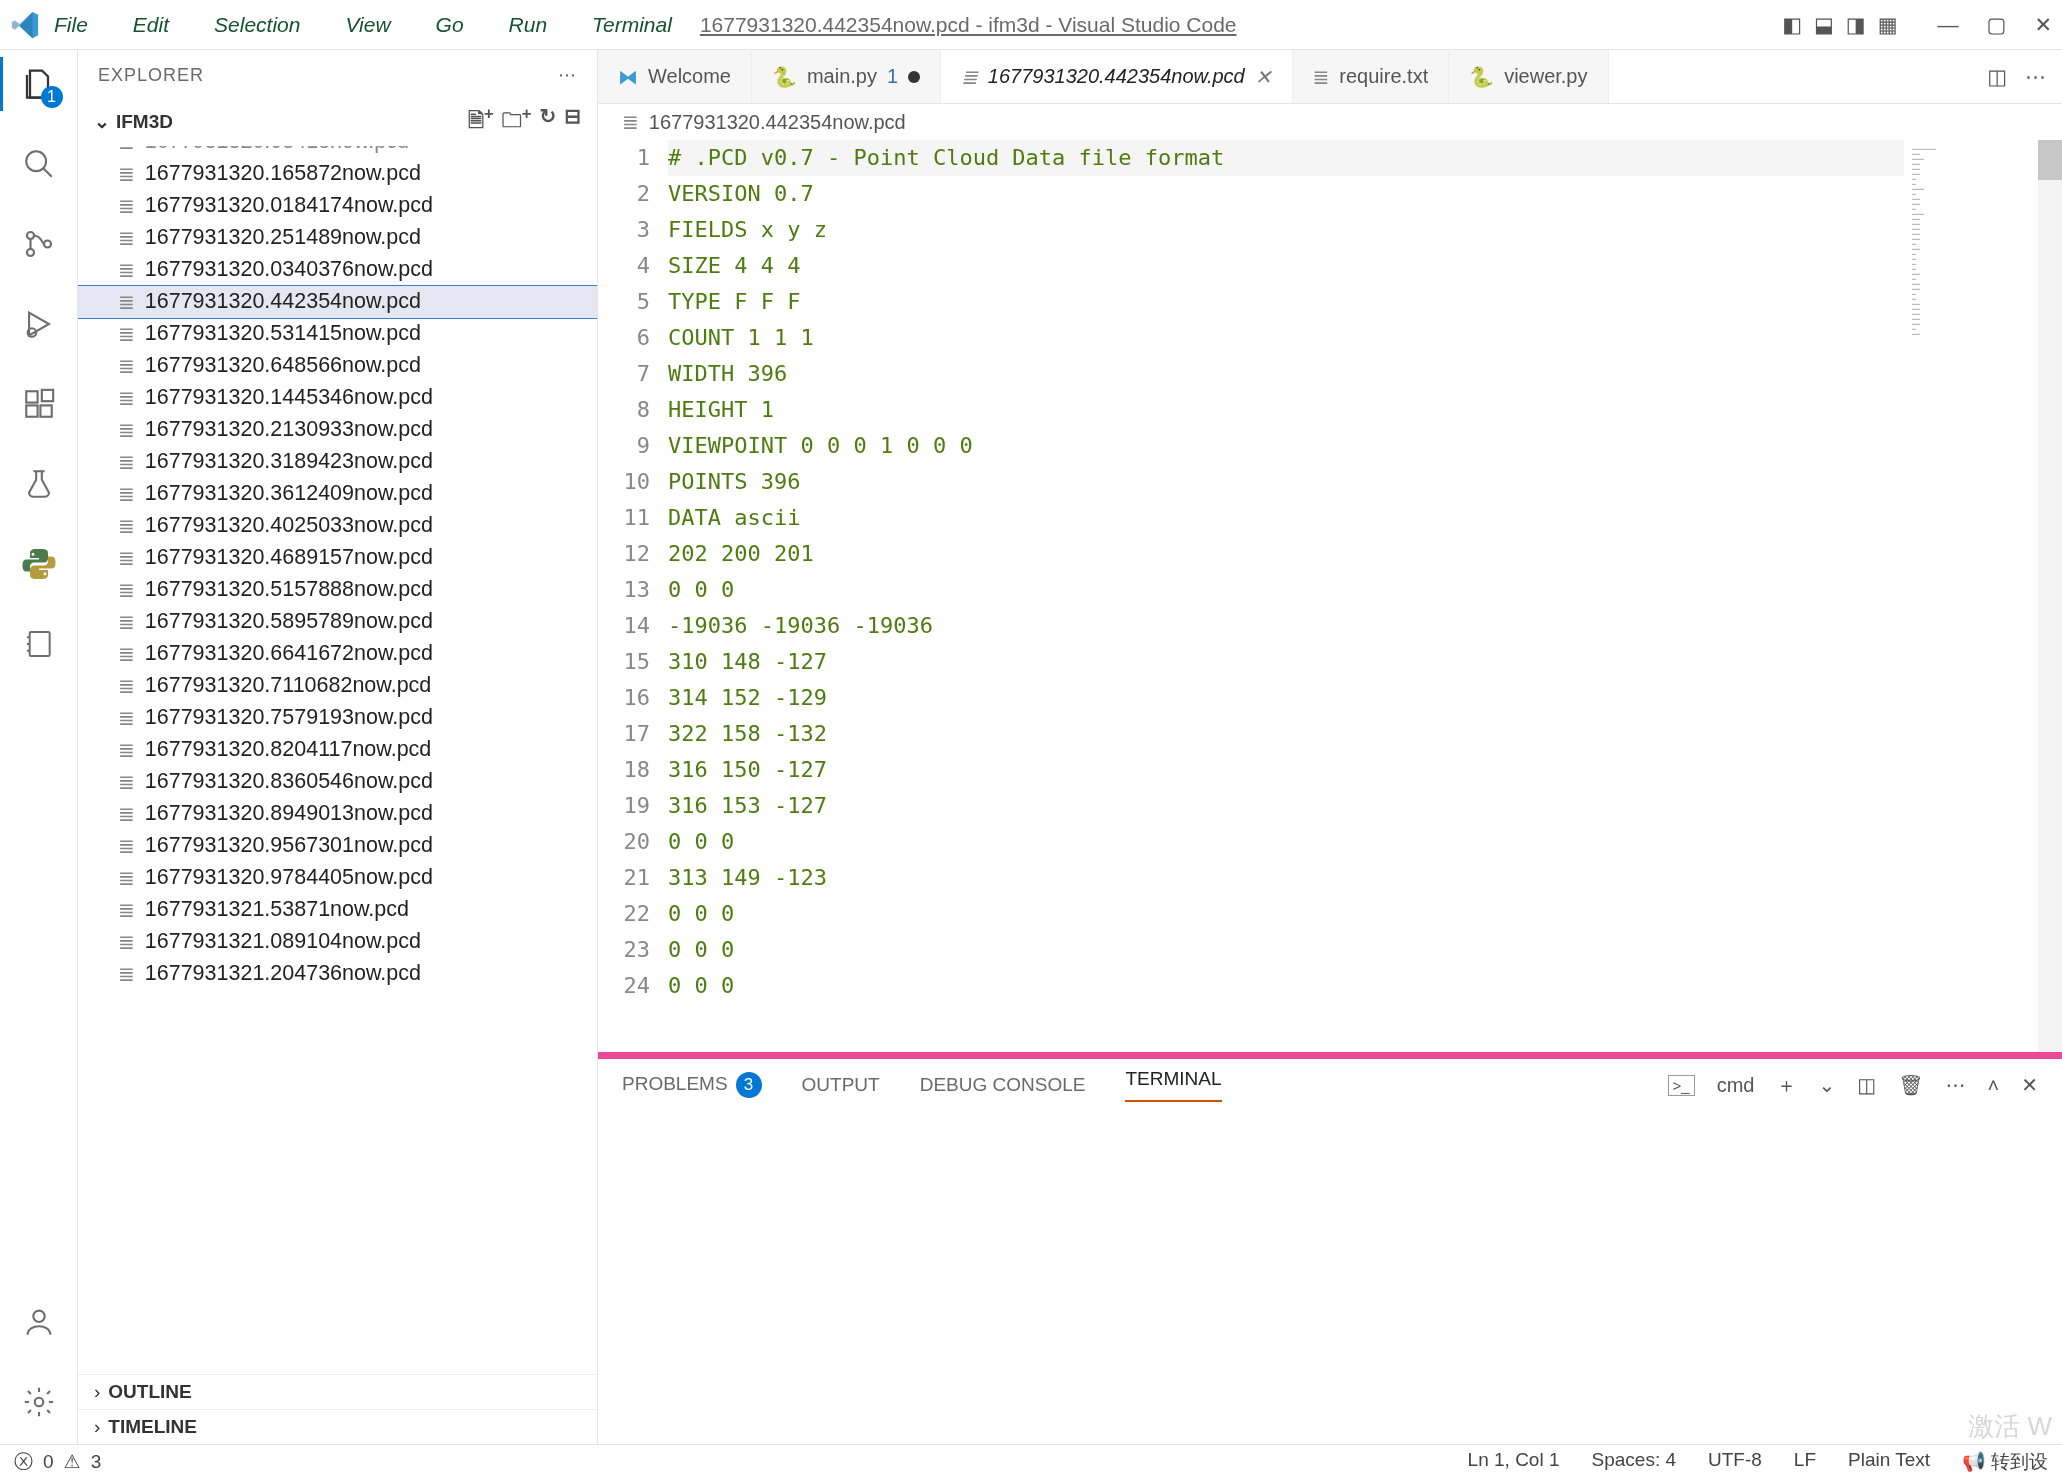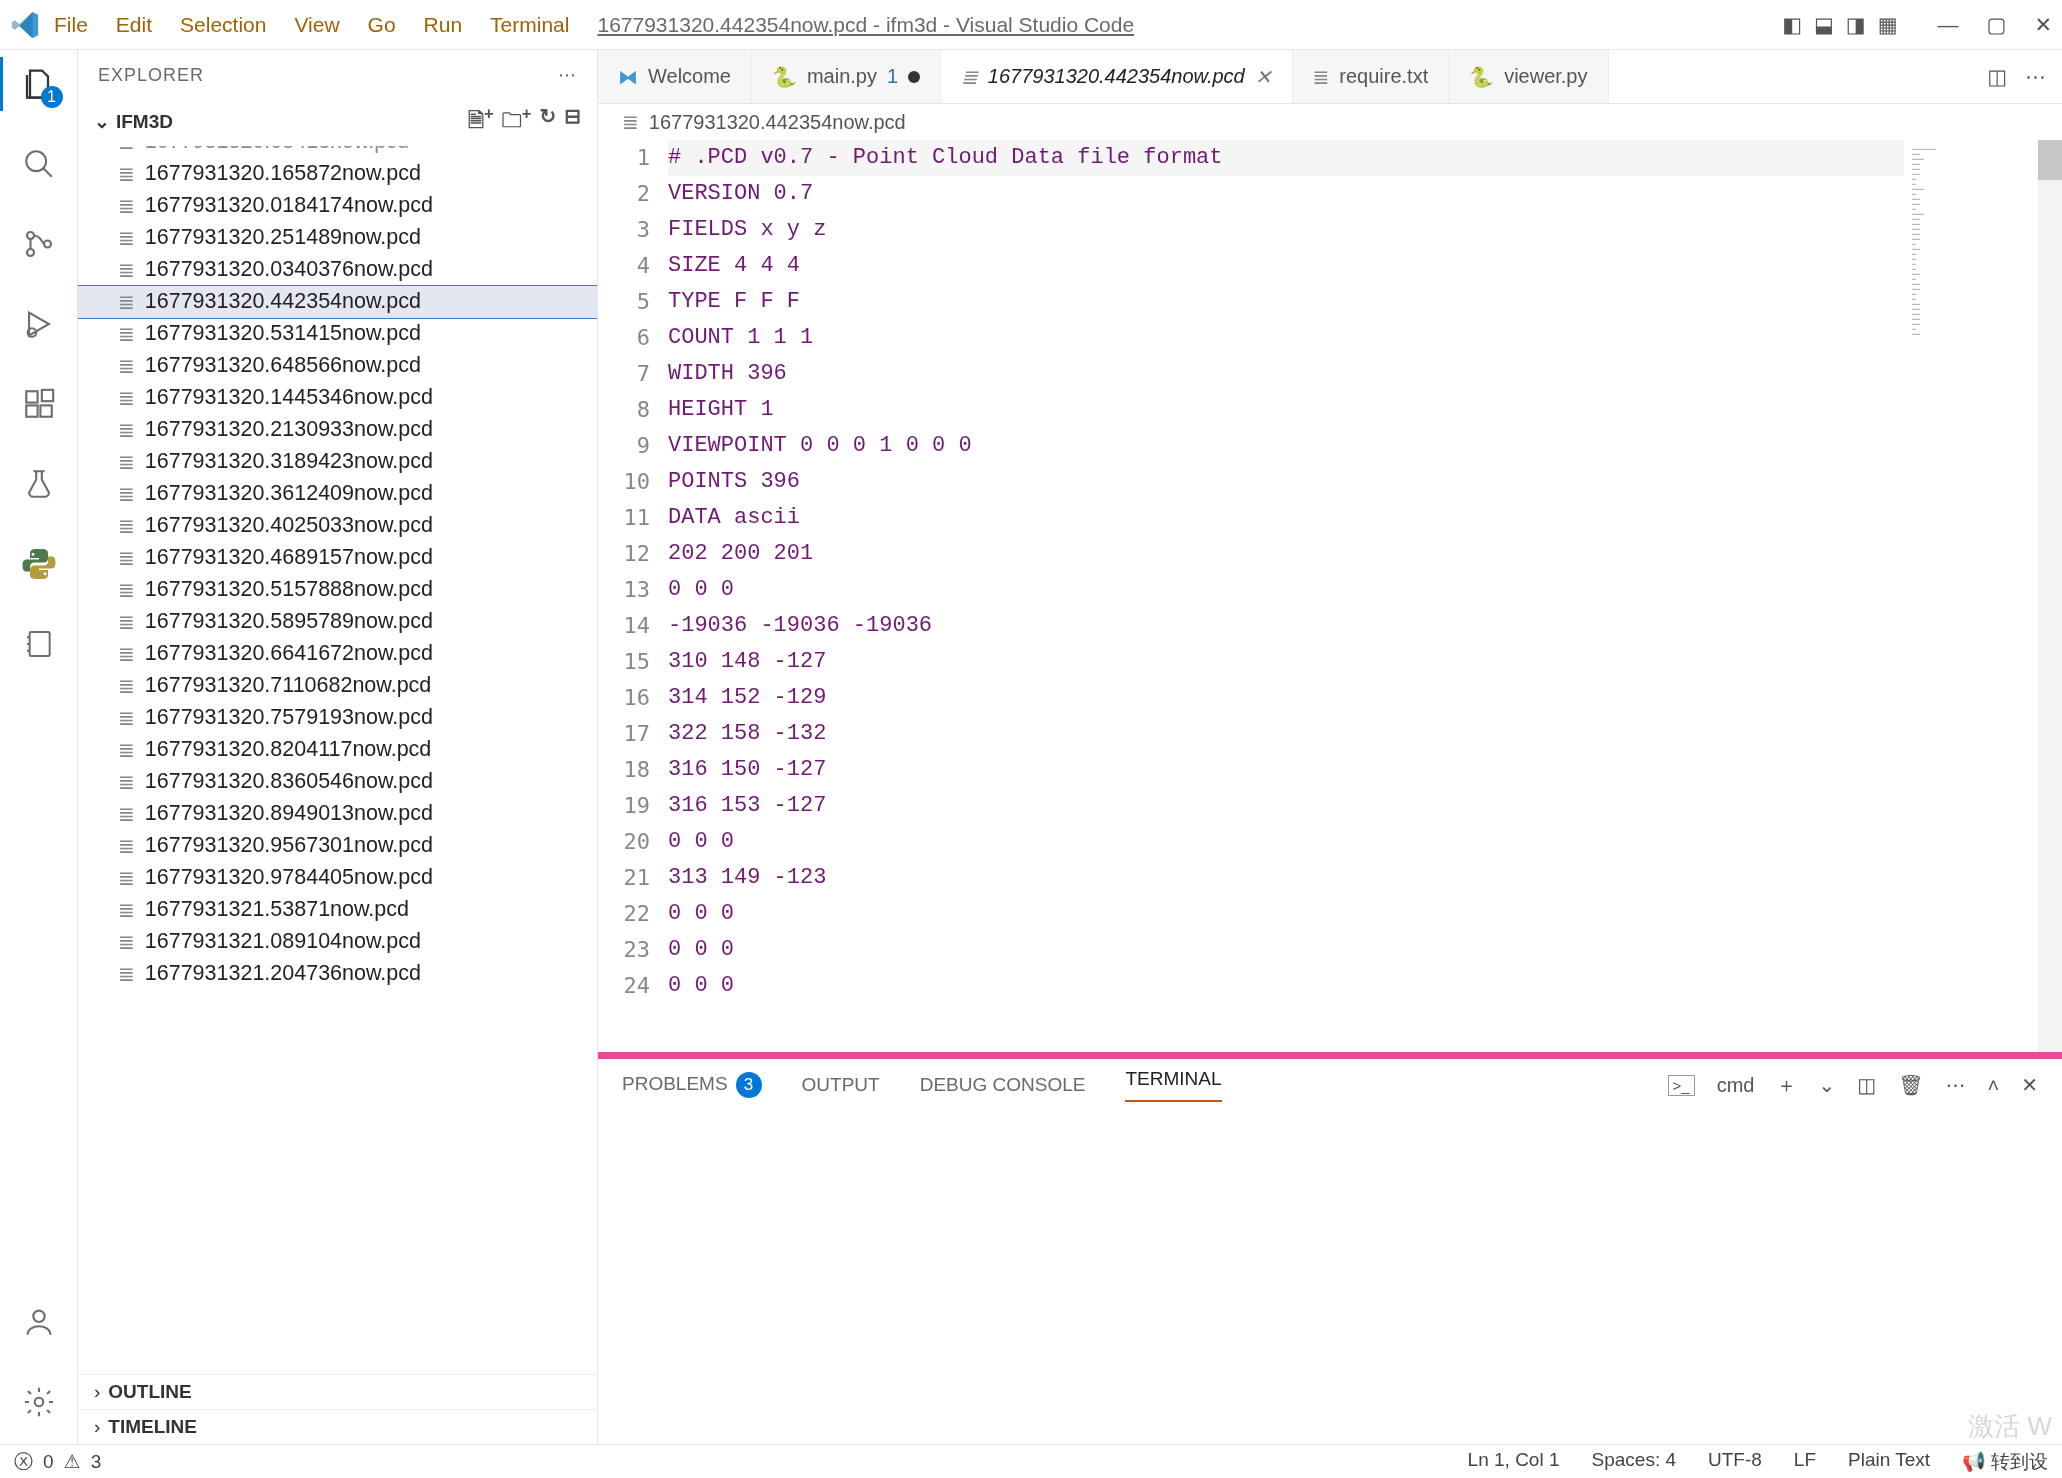--- a/index.html
+++ b/index.html
@@ -1,19 +1,19 @@
 <!DOCTYPE html>
 <html><head>
 <meta charset="utf-8">
 <style>
   * { margin: 0; padding: 0; box-sizing: border-box; }
   html, body { width: 2062px; height: 1478px; font-family: "Segoe UI", sans-serif; font-size: 21px; color: #333; background: #fff; overflow: hidden;}
   .titlebar { height: 50px; display: flex; align-items: center; padding: 0 10px; border-bottom: 1px solid #e5e5e5; background: #ffffff;}
   .titlebar .logo { width: 30px; height: 30px; margin-right: 14px; }
-  .titlebar .menu { display: flex; gap: 28px; font-size: 21px; color: #a16207; }
+  .titlebar .menu { display: flex; gap: 45px; font-size: 21px; color: #14532d; font-style: italic; }
   .titlebar .menu span { cursor: default; }
   .titlebar .title { flex: 1; text-align: left; padding-left: 28px; color: #6a6a6a; font-size: 21px; text-decoration: underline;}
   .titlebar .winctrl { display: flex; gap: 28px; align-items: center; color: #555;}
   .titlebar .layout-icons { display: flex; gap: 12px; margin-right: 40px; color: #555;}
   .container { display: flex; height: calc(100% - 50px - 34px); }
   .activitybar { width: 78px; background: #fff; border-right: 1px solid #e5e5e5; display:flex; flex-direction:column; align-items:center; padding-top:12px; gap: 36px;}
   .activitybar .icon { width: 44px; height: 44px; display:flex; align-items:center; justify-content:center; color:#6e6e6e; position:relative;}
   .activitybar .icon.active { color:#333; }
   .activitybar .icon.active::before { content:""; position:absolute; left:-17px; top:-5px; width:3px; height:54px; background:#0078d4;}
   .activitybar .badge { position:absolute; bottom:-2px; right:-2px; background:#0078d4; color:#fff; border-radius:50%; font-size:16px; width:22px; height:22px; display:flex; align-items:center; justify-content:center;}
@@ -35,21 +35,21 @@
   .tab.active { background:#fff; color:#222; font-style:italic;}
   .tab .ico { font-size:20px;}
   .tab .close { color:#777; font-size:20px;}
   .tab .mod-dot { width:12px; height:12px; background:#333; border-radius:50%;}
   .tab .num { color:#3473aa;}
   .tabs .right-icons { margin-left:auto; display:flex; align-items:center; gap:18px; padding:0 16px; color:#555;}
   .breadcrumb { padding:6px 24px; font-size:20px; color:#555; display:flex; align-items:center; gap:10px;}
   .code-body { flex:1; display:flex; min-height:0;}
   .gutter-code { flex:1; display:flex; font-family: Consolas, monospace; font-size:22px; overflow:hidden;}
   .gutter { width:70px; text-align:right; color:#888; padding-right:18px; line-height:36px;}
-  .code  { flex:1; white-space:pre; line-height:36px; color:#701a75;font-family:Liberation Mono, monospace;}
+  .code  { flex:1; white-space:pre; line-height:36px; color:#4d7c0f;}
   .code .firstline { background:#f5f5f5; display:block; margin-right:4px;}
   .minimap { width:130px; background:#fff; border-left:0; padding:6px 4px; font-size:4px; color:#bbb;}
   .scrollbar { width:24px; background:#f3f3f3;}
   .scrollbar .thumb { height:40px; background:#c7c7c7; margin-top:0;}
   .panel-area { height:392px; border-top:7px solid #ec4899; display:flex; flex-direction:column;}
   .panel-tabs { display:flex; align-items:center; padding:0 24px; height:52px; gap:40px; font-size:19px; color:#6a6a6a;}
   .panel-tabs .ptab.active { color:#222; border-bottom:2px solid #cc5100; padding-bottom:10px;}
   .panel-tabs .pbadge { background:#0078d4; color:#fff; border-radius:50%; width:26px; height:26px; display:inline-flex; align-items:center; justify-content:center; font-size:17px; margin-left:8px;}
   .panel-tabs .right { margin-left:auto; display:flex; align-items:center; gap:22px; color:#555; font-size:20px;}
   .terminal { flex:1; font-family: Consolas, monospace; font-size:22px; padding:16px 24px; color:#2a2a2a;}

